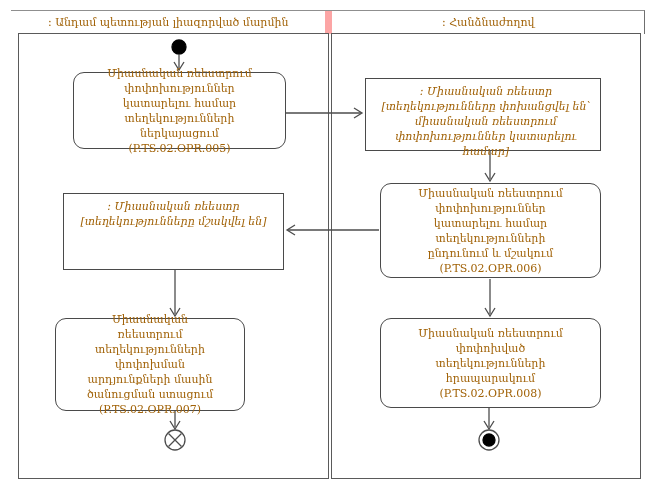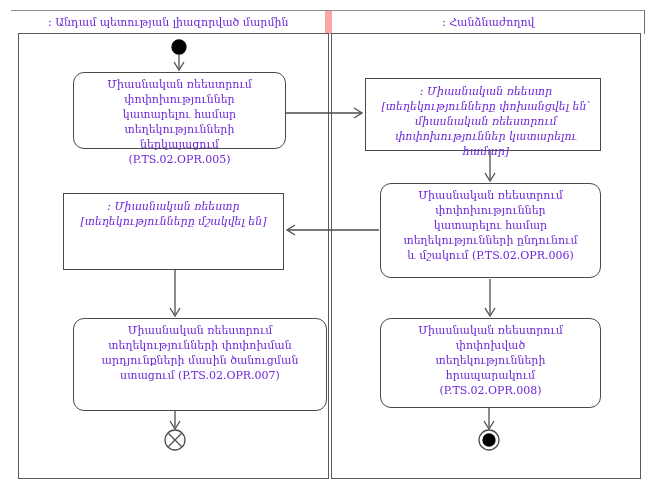--- a/index.html
+++ b/index.html
@@ -2,21 +2,21 @@
 <html><head>
 <meta charset="utf-8">
 <style>
   html, body { margin: 0; padding: 0; background: #ffffff; }
   .canvas {
     position: relative;
     width: 654px;
     height: 492px;
     background: #ffffff;
     font-family: "DejaVu Serif", "DejaVu Sans", serif;
-    color: #6d28d9;
+    color: #a16207;
     overflow: hidden;
   }
   
   .hdr-band {
     position: absolute;
     left: 11px; top: 10px;
     width: 633px; height: 23px;
     border-top: 1px solid #8f8f8f;
     border-right: 1px solid #6f6f6f;
     display: flex;
@@ -46,33 +46,34 @@
     border: 1px solid #4a4a4a;
     background: #ffffff;
     font-size: 11px;
     line-height: 15px;
     text-align: center;
     box-sizing: border-box;
   }
   .action {
     border-radius: 11px;
     display: flex;
+    align-items: center;
     justify-content: center;
-    padding: 4px 20px;
+    padding: 4px 27px;
   }
   .object {
     border-radius: 0;
     padding: 5px 8px 0 8px;
     font-style: italic;
   }
   #a005 { left: 73px;  top: 72px;  width: 213px; height: 77px; }
   #obj1 { left: 365px; top: 78px;  width: 236px; height: 73px; padding-left: 14px; }
   #a006 { left: 380px; top: 183px; width: 221px; height: 95px; }
   #obj2 { left: 63px;  top: 193px; width: 221px; height: 77px; }
-  #a007 { left: 73px;  top: 318px; width: 254px; height: 93px; }
+  #a007 { left: 55px;  top: 318px; width: 190px; height: 93px; }
   #a008 { left: 380px; top: 318px; width: 221px; height: 90px; }
   
   .wires {
     position: absolute;
     left: 0; top: 0;
     width: 654px; height: 492px;
     pointer-events: none;
   }
 </style>
 </head>

